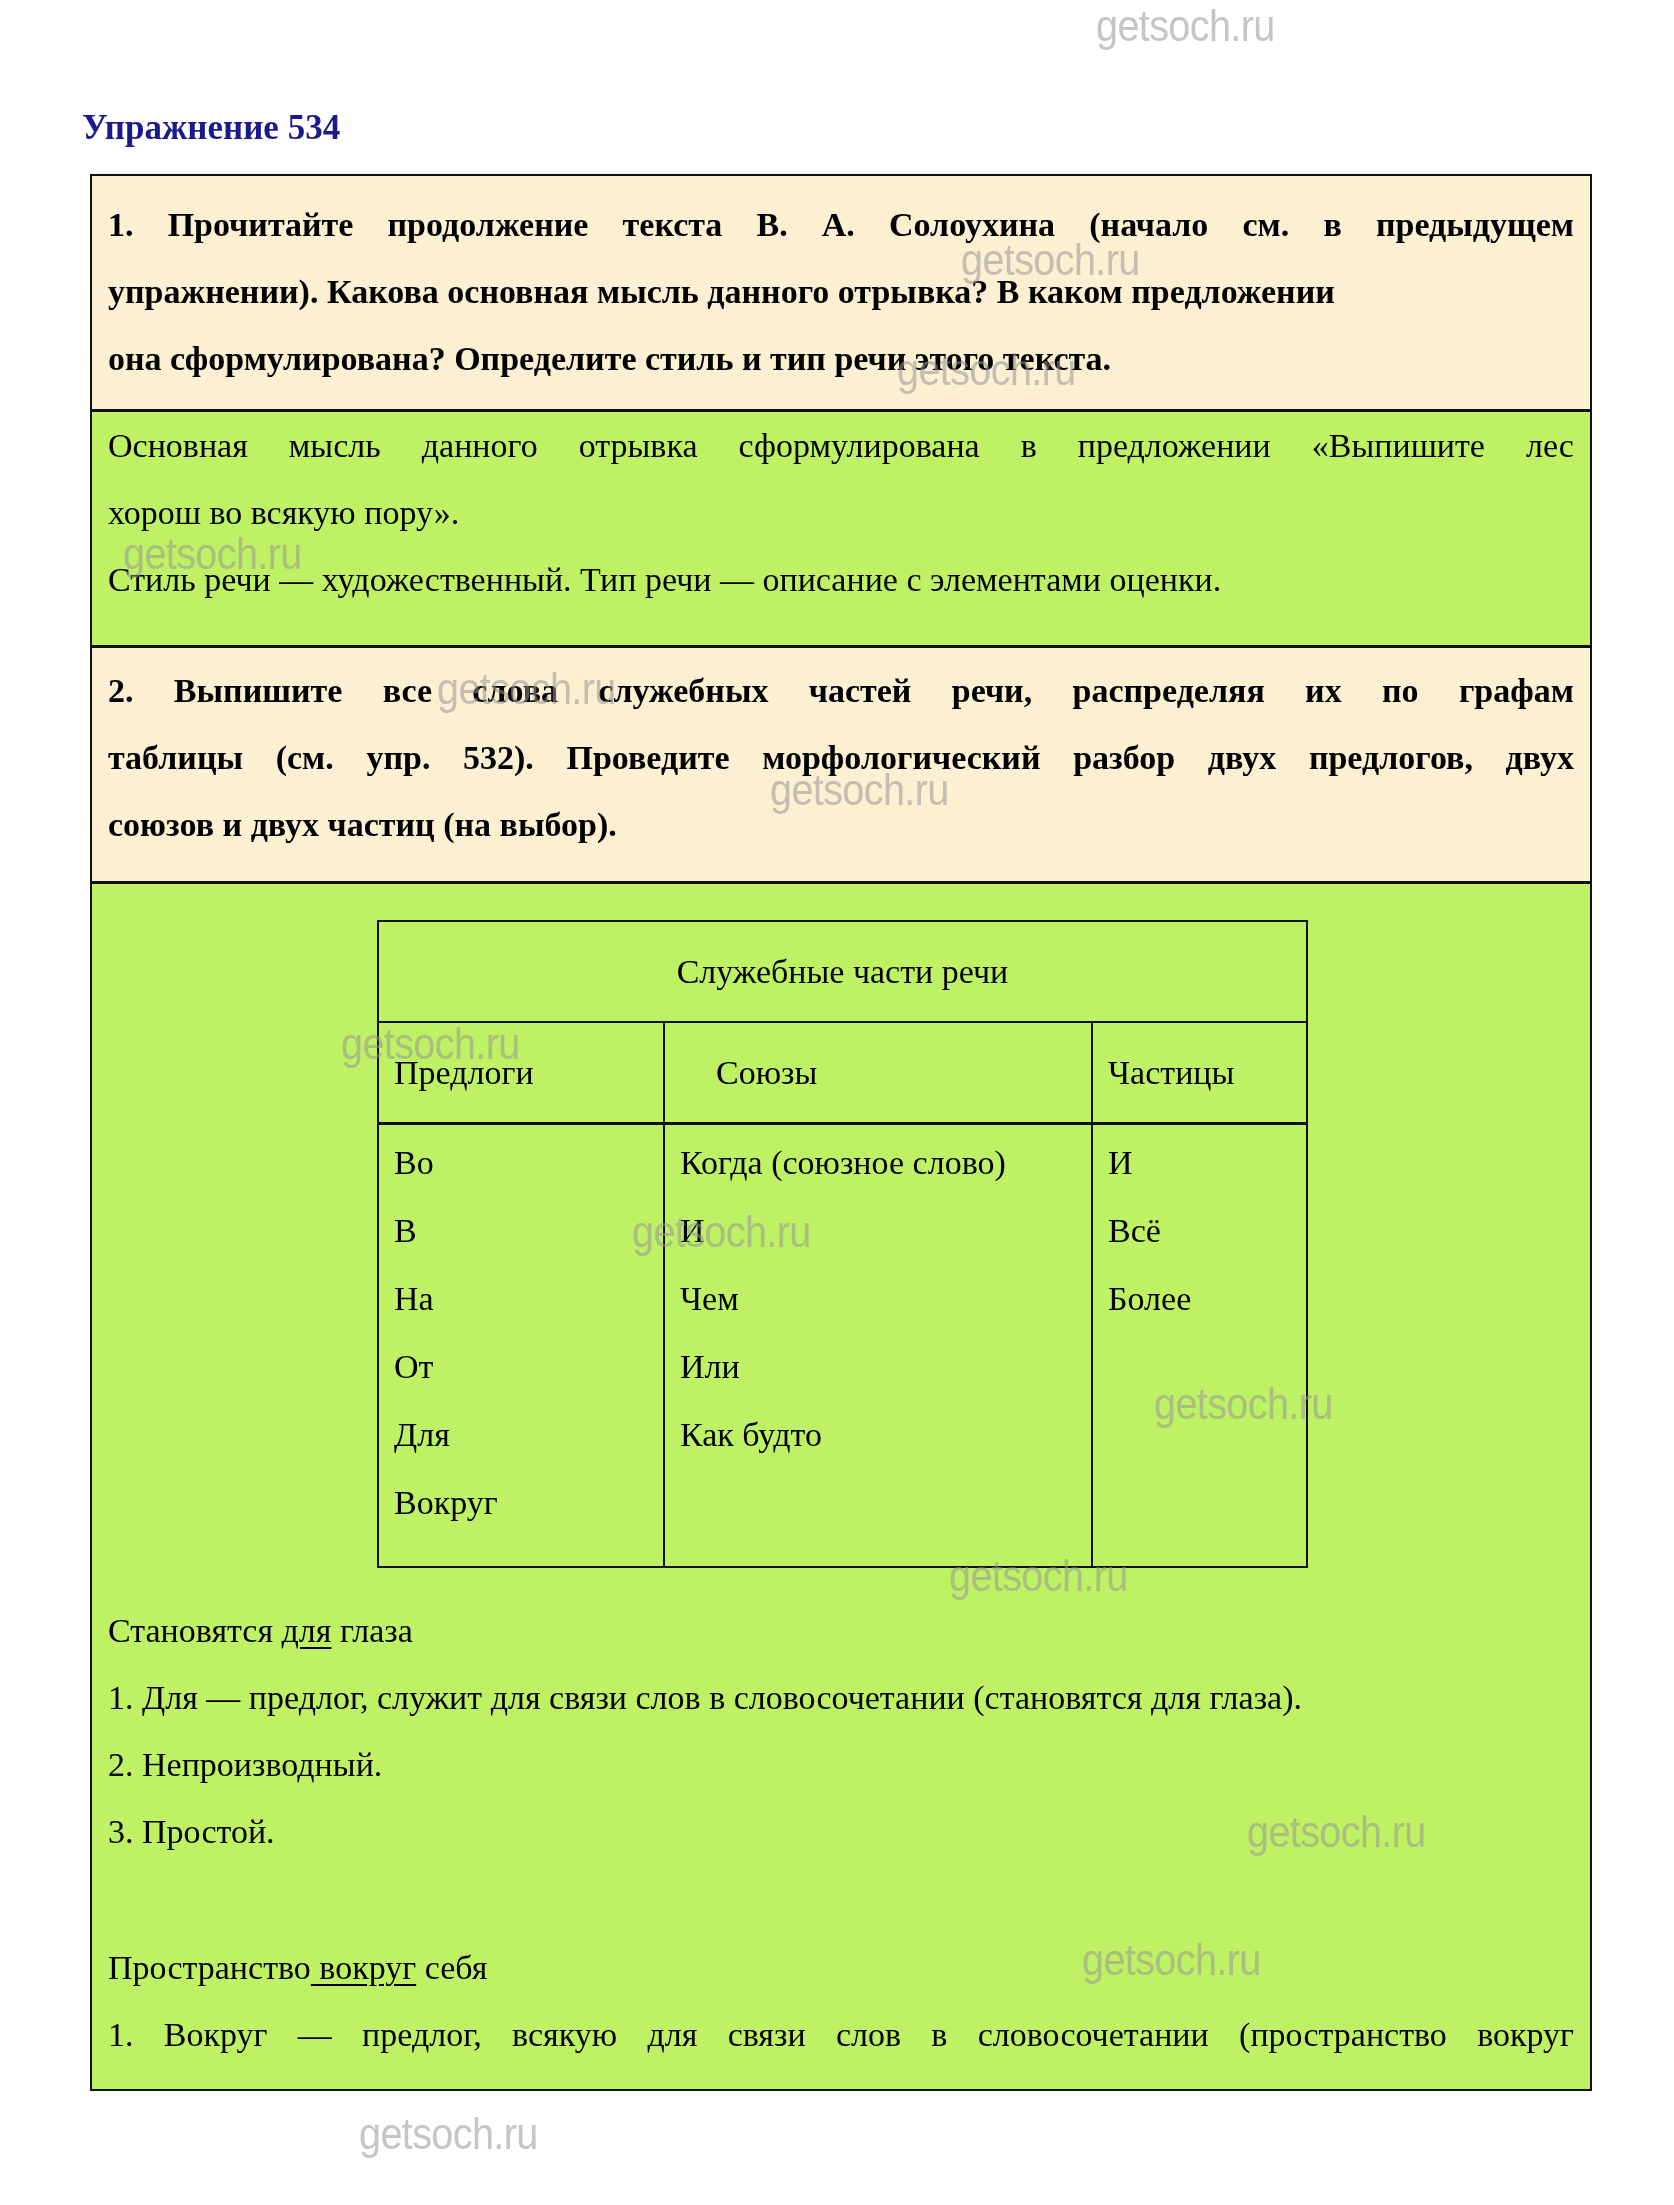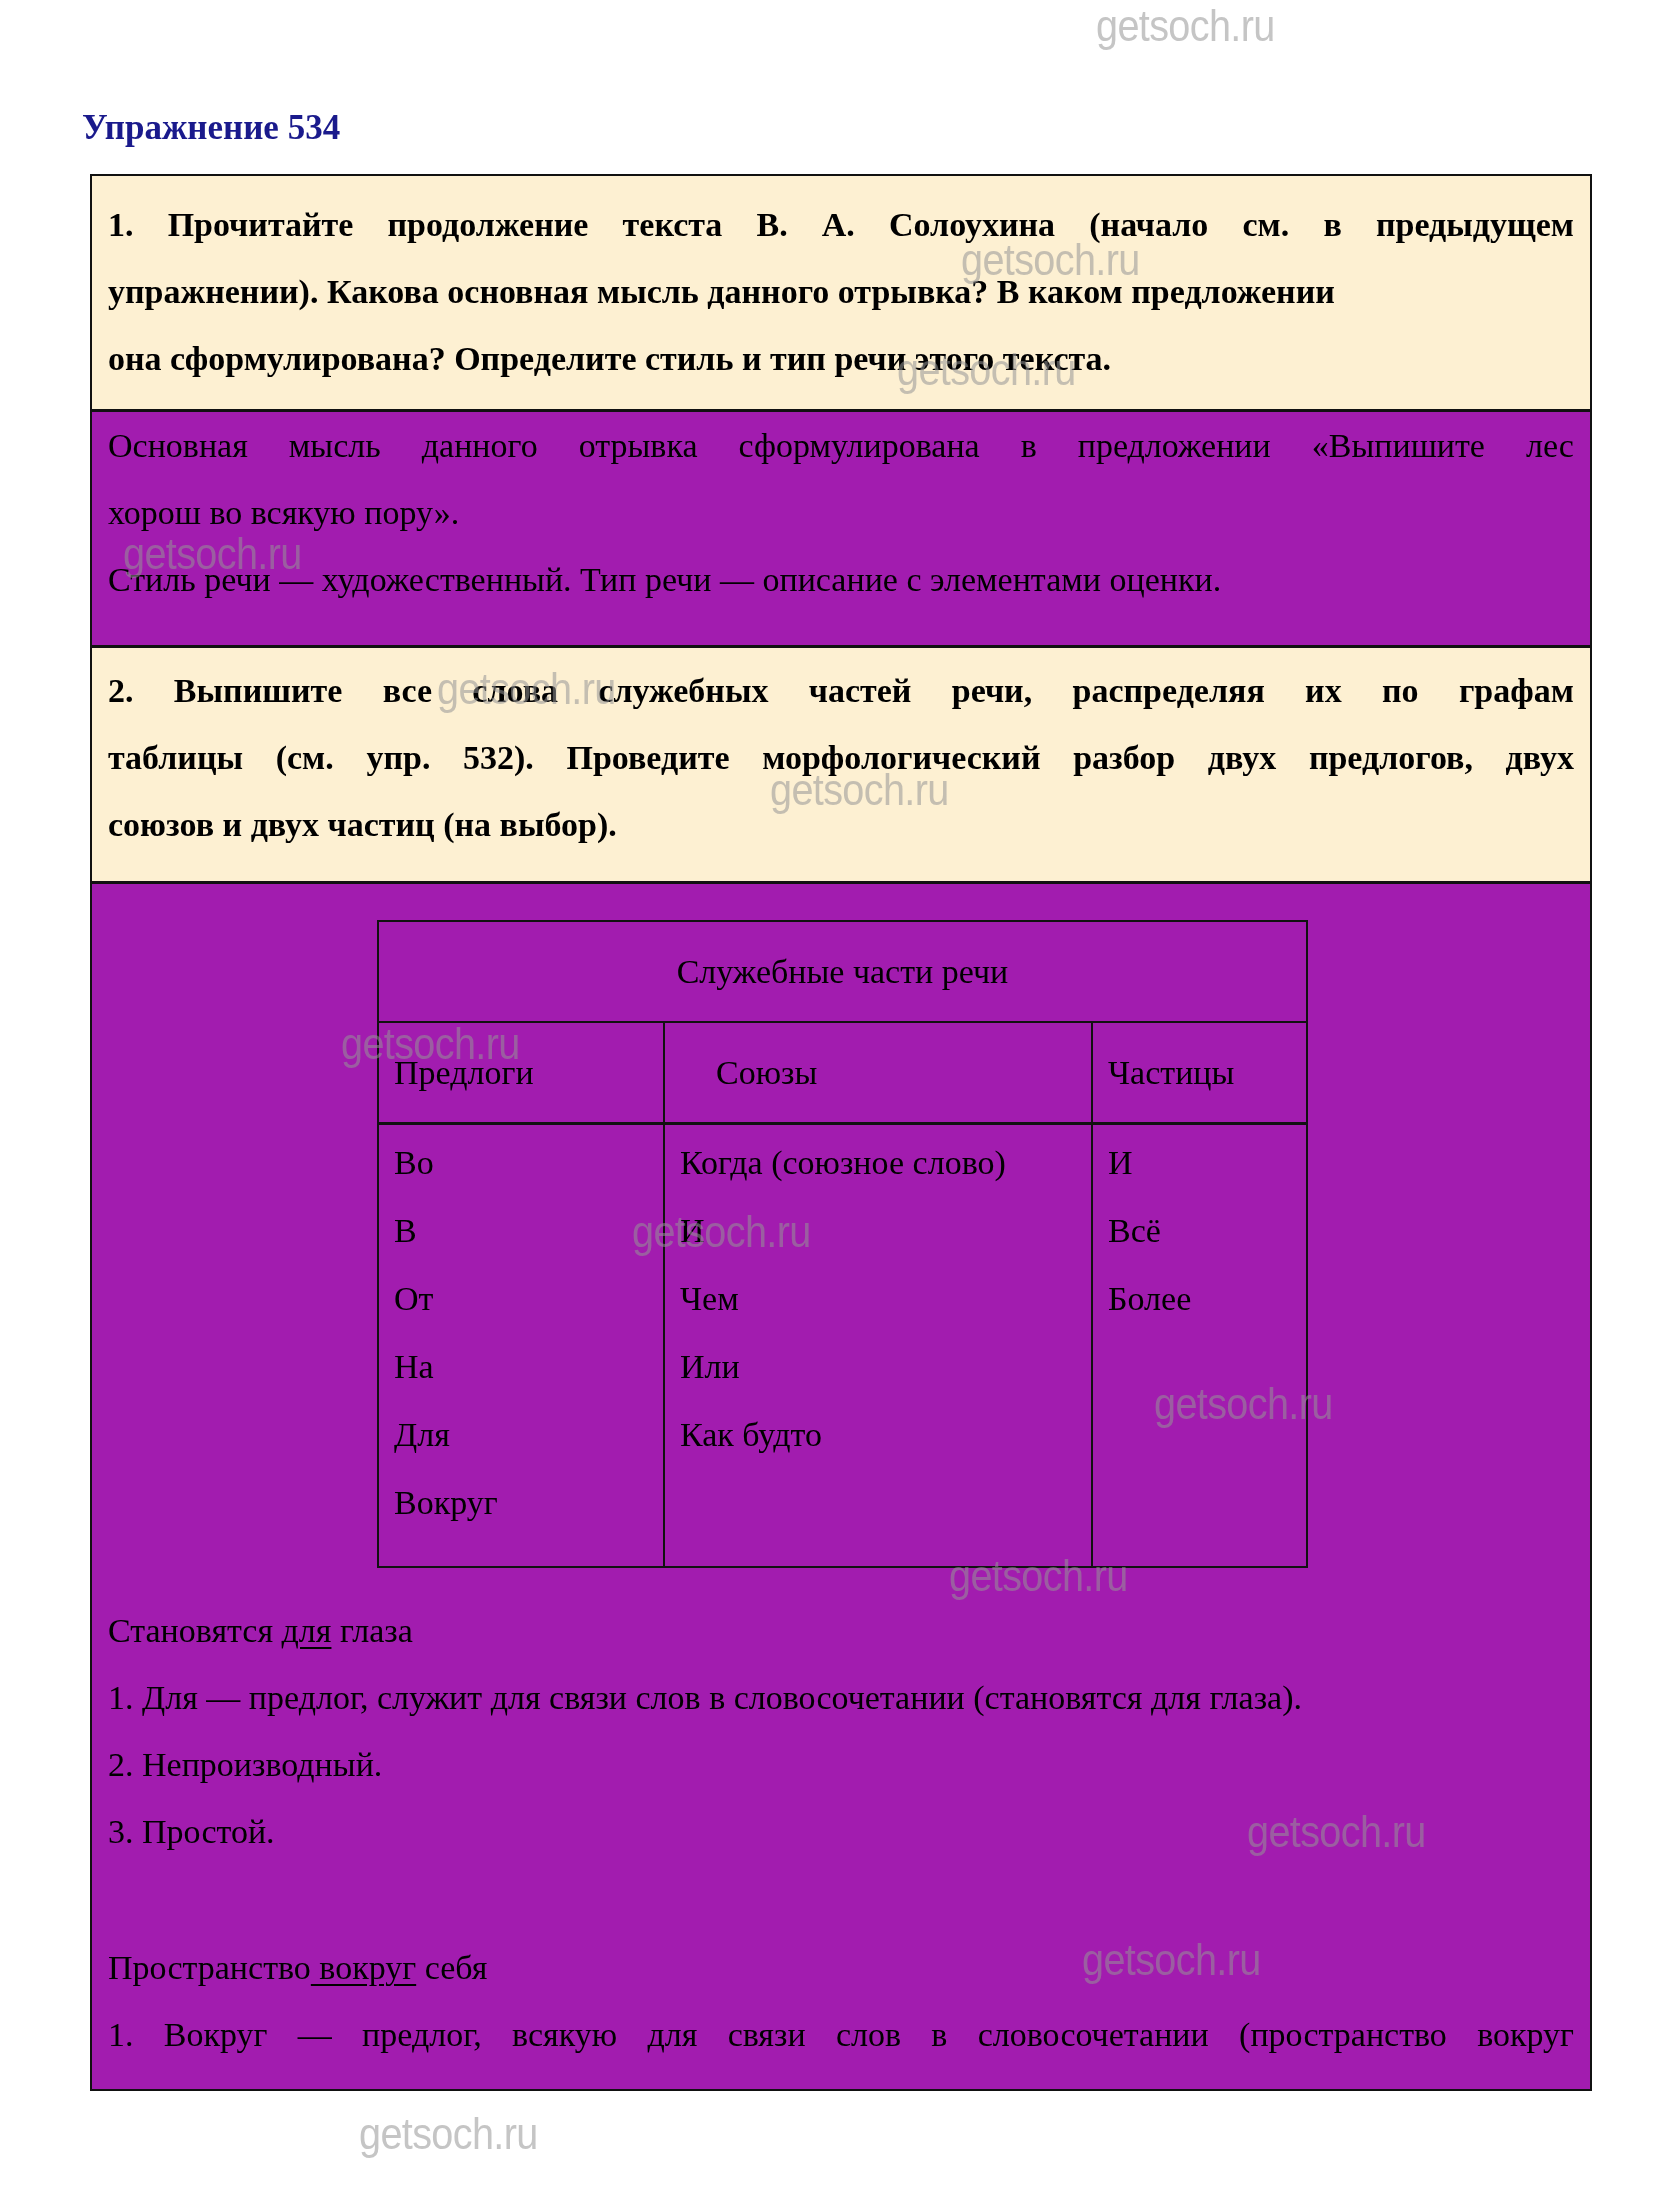--- a/index.html
+++ b/index.html
@@ -40,21 +40,21 @@
       height: 1917px;
       border: 2.7px solid #111;
       box-sizing: border-box;
       overflow: hidden;
     }
     .section { position: absolute; left: 0; right: 0; box-sizing: border-box; }
     .task {
       background: #fdf0d2;
       font-weight: bold;
     }
-    .answer { background: #a21caf; }
+    .answer { background: #bef264; }
     .sep { position: absolute; left: 0; right: 0; height: 2.7px; background: #111; }
     .para {
       position: absolute;
       left: 16px;
       right: 16px;
       font-size: 34px;
       line-height: 67px;
       text-align: justify;
       text-align-last: left;
     }
@@ -199,22 +199,22 @@
     <div class="vline" style="left:284px; top:100px; bottom:0;"></div>
     <div class="vline" style="left:712px; top:100px; bottom:0;"></div>
 
     <div class="colhead" style="left:0; width:284px;font-family:Liberation Serif, serif;">Предлоги</div>
     <div class="colhead" style="left:276px; width:426px;margin-left:46px;">Союзы</div>
     <div class="colhead" style="left:714px; width:214px;">Частицы</div>
 
     <div class="col" style="left:0; width:284px;">
       <span class="cell">Во</span>
       <span class="cell">В</span>
+      <span class="cell">На</span>
       <span class="cell">От</span>
-      <span class="cell">На</span>
       <span class="cell">Для</span>
       <span class="cell">Вокруг</span>
     </div>
     <div class="col" style="left:286px; width:514px;">
       <span class="cell">Когда (союзное слово)</span>
       <span class="cell">И</span>
       <span class="cell">Чем</span>
       <span class="cell">Или</span>
       <span class="cell">Как будто</span>
     </div>

